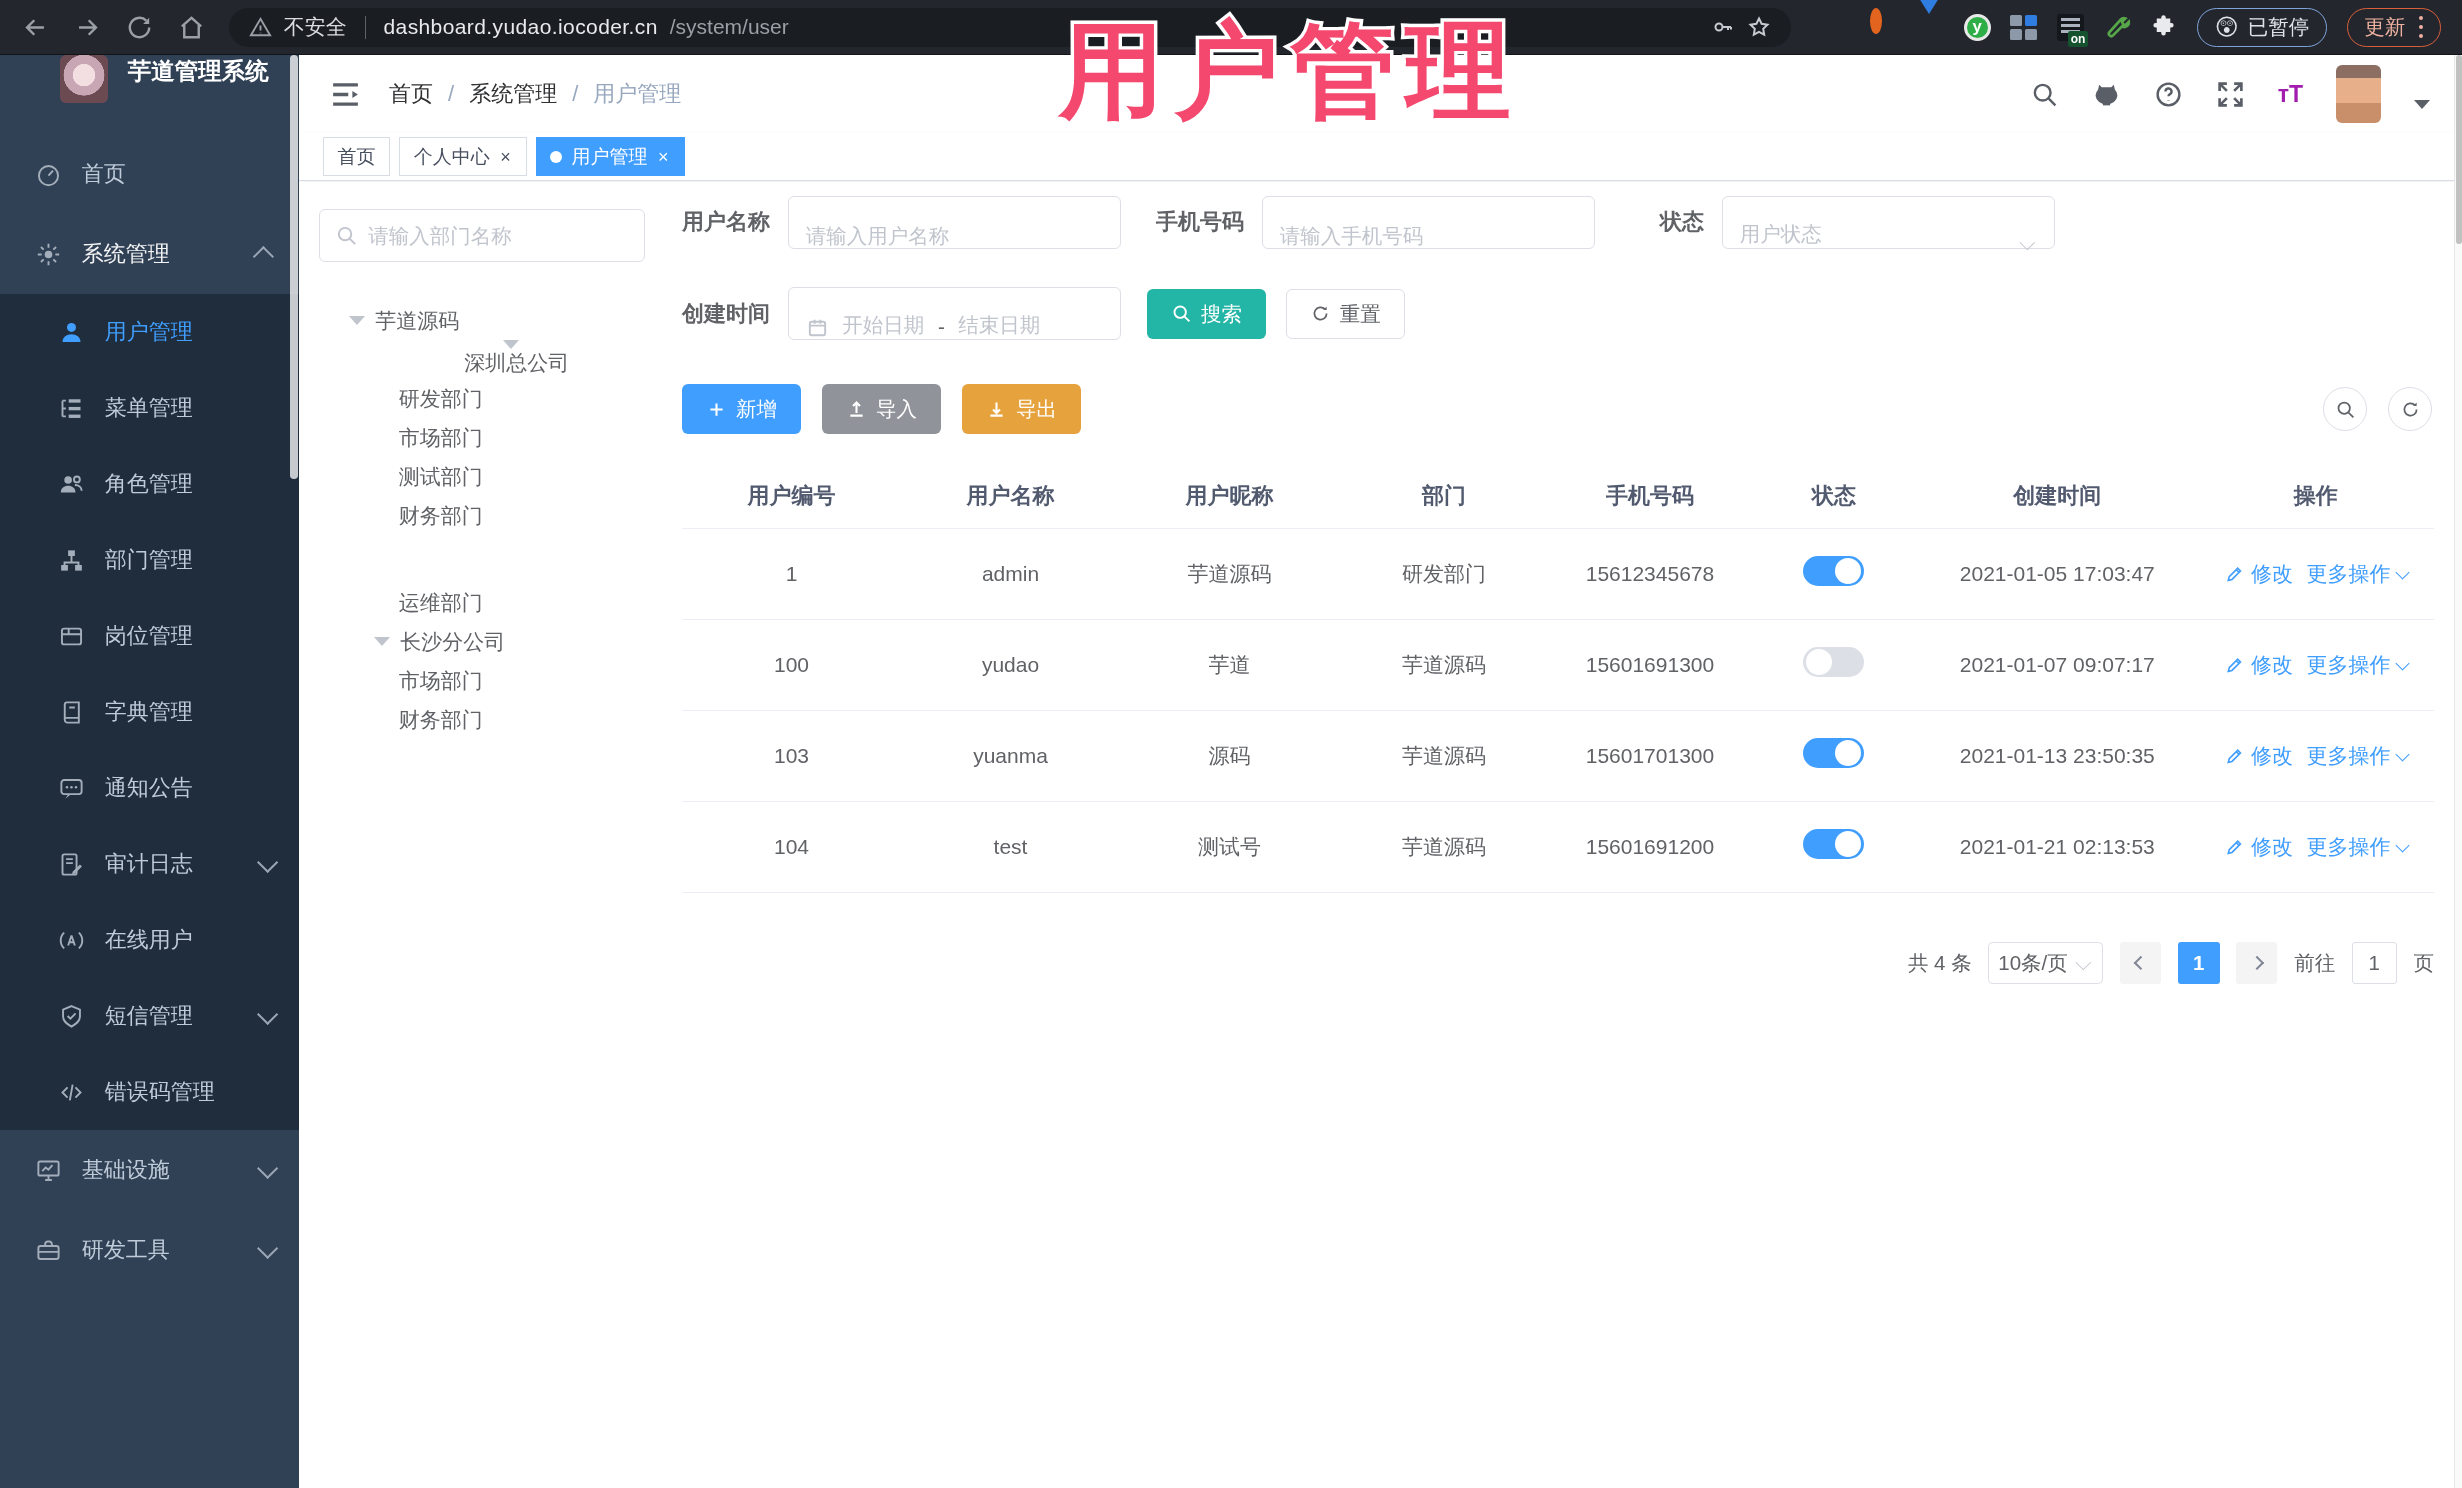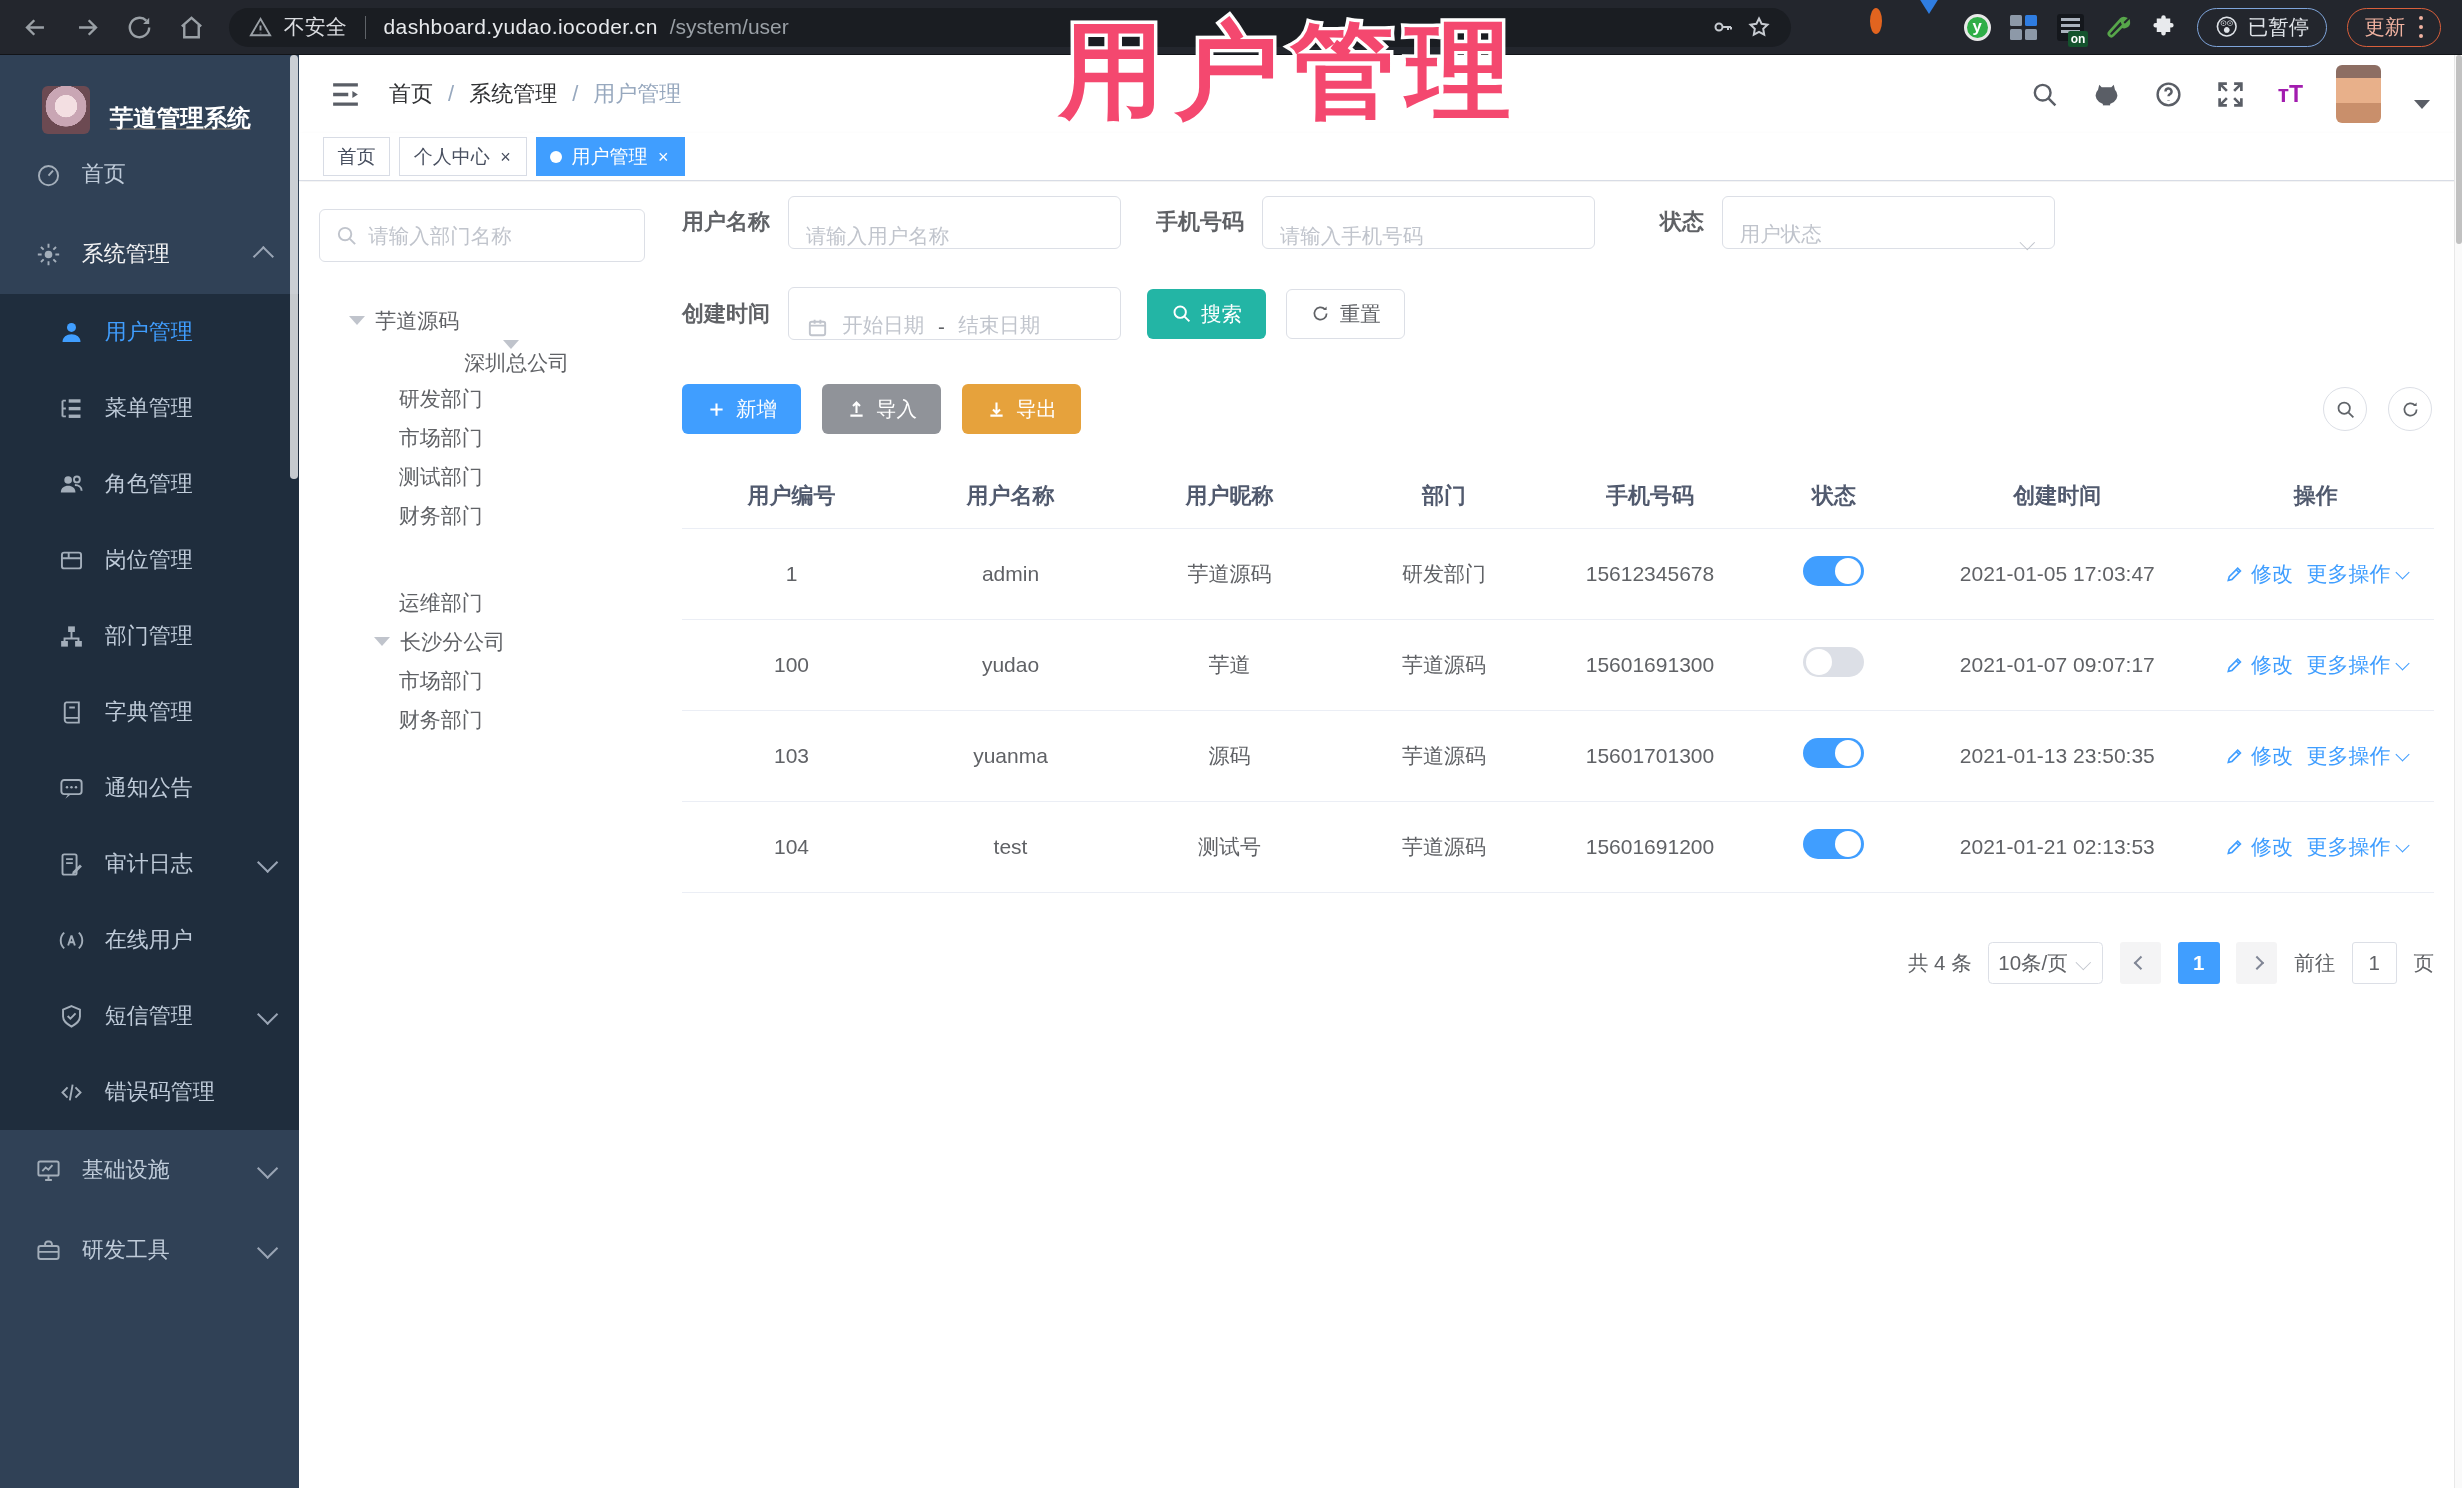--- a/index.html
+++ b/index.html
@@ -48,21 +48,21 @@
   .dots i { width:4.5px; height:4.5px; border-radius:50%; background:#f0b2a0; }
 
   
   #overlay-title { position:absolute; left:1059px; top:1.5px; z-index:60;
     font-size:105px; font-weight:900; letter-spacing:10.6px; color:#f4486f;
     -webkit-text-stroke:6.8px #ffffff; paint-order:stroke fill; white-space:nowrap; }
 
   
   #sidebar { position:absolute; left:0; top:55px; width:299px; height:1433px;
     background:#304156; z-index:2; }
-  #logo-row { height:79px; display:flex; align-items:flex-end; padding-left:42px; gap:19.7px;text-decoration:underline; }
+  #logo-row { height:79px; display:flex; align-items:flex-start; padding-left:60px; gap:19.7px; }
   #logo-img { width:48px; height:48px; border-radius:6px;
     background:radial-gradient(circle at 50% 42%, #f3dfe2 0 30%, #c9a6b4 31% 55%, #6c4a52 56% 100%); }
   #app-title { color:#fff; font-size:23.5px; font-weight:bold; }
   .m-item { height:80px; display:flex; align-items:center; padding:0 26px 0 35px;
     color:#bfcbd9; font-size:22px; cursor:pointer; }
   .m-item .mi-ic { width:27px; height:27px; margin-right:19.7px; color:#a3aeba; flex:0 0 auto; }
   .m-item .mi-ic svg { width:100%; height:100%; }
   .m-item.bright { color:#f4f4f5; }
   #submenu { background:#1f2d3d; }
   #submenu .m-item { height:76px; padding-left:58px; }
@@ -317,33 +317,33 @@
         <span class="mi-ic"><svg viewBox="0 0 24 24" fill="none" stroke="currentColor" stroke-width="1.7">
             <circle cx="9" cy="8" r="3.4" fill="currentColor" stroke="none"></circle>
             <path d="M2.5 19c0-3.8 3-5.8 6.5-5.8s6.5 2 6.5 5.8z" fill="currentColor" stroke="none"></path>
             <circle cx="16.8" cy="7.5" r="2.6"></circle>
             <path d="M15 12.5c3.2 0 6 1.8 6 5"></path>
           </svg></span>
         <span>角色管理</span>
       </div>
       <div class="m-item">
         <span class="mi-ic"><svg viewBox="0 0 24 24" fill="none" stroke="currentColor" stroke-width="1.7">
-            <rect x="3.5" y="5" width="17" height="14" rx="2"></rect>
-            <path d="M3.5 10h17M9.5 5v5"></path>
-          </svg></span>
-        <span>岗位管理</span>
-      </div>
-      <div class="m-item">
-        <span class="mi-ic"><svg viewBox="0 0 24 24" fill="none" stroke="currentColor" stroke-width="1.7">
             <rect x="9" y="3" width="6" height="5" fill="currentColor" stroke="none"></rect>
             <rect x="2.8" y="16" width="6" height="5" fill="currentColor" stroke="none"></rect>
             <rect x="15.2" y="16" width="6" height="5" fill="currentColor" stroke="none"></rect>
             <path d="M12 8v4M5.8 16v-2.2h12.4V16M12 12v2"></path>
           </svg></span>
         <span>部门管理</span>
+      </div>
+      <div class="m-item">
+        <span class="mi-ic"><svg viewBox="0 0 24 24" fill="none" stroke="currentColor" stroke-width="1.7">
+            <rect x="3.5" y="5" width="17" height="14" rx="2"></rect>
+            <path d="M3.5 10h17M9.5 5v5"></path>
+          </svg></span>
+        <span>岗位管理</span>
       </div>
       <div class="m-item">
         <span class="mi-ic"><svg viewBox="0 0 24 24" fill="none" stroke="currentColor" stroke-width="1.7">
             <path d="M7 3h11.5v18H8.5A2.5 2.5 0 0 1 6 18.5V5a2 2 0 0 1 2-2z"></path>
             <path d="M6 16.8h12.5M10 7.5h5"></path>
           </svg></span>
         <span>字典管理</span>
       </div>
       <div class="m-item">
         <span class="mi-ic"><svg viewBox="0 0 24 24" fill="none" stroke="currentColor" stroke-width="1.7">

